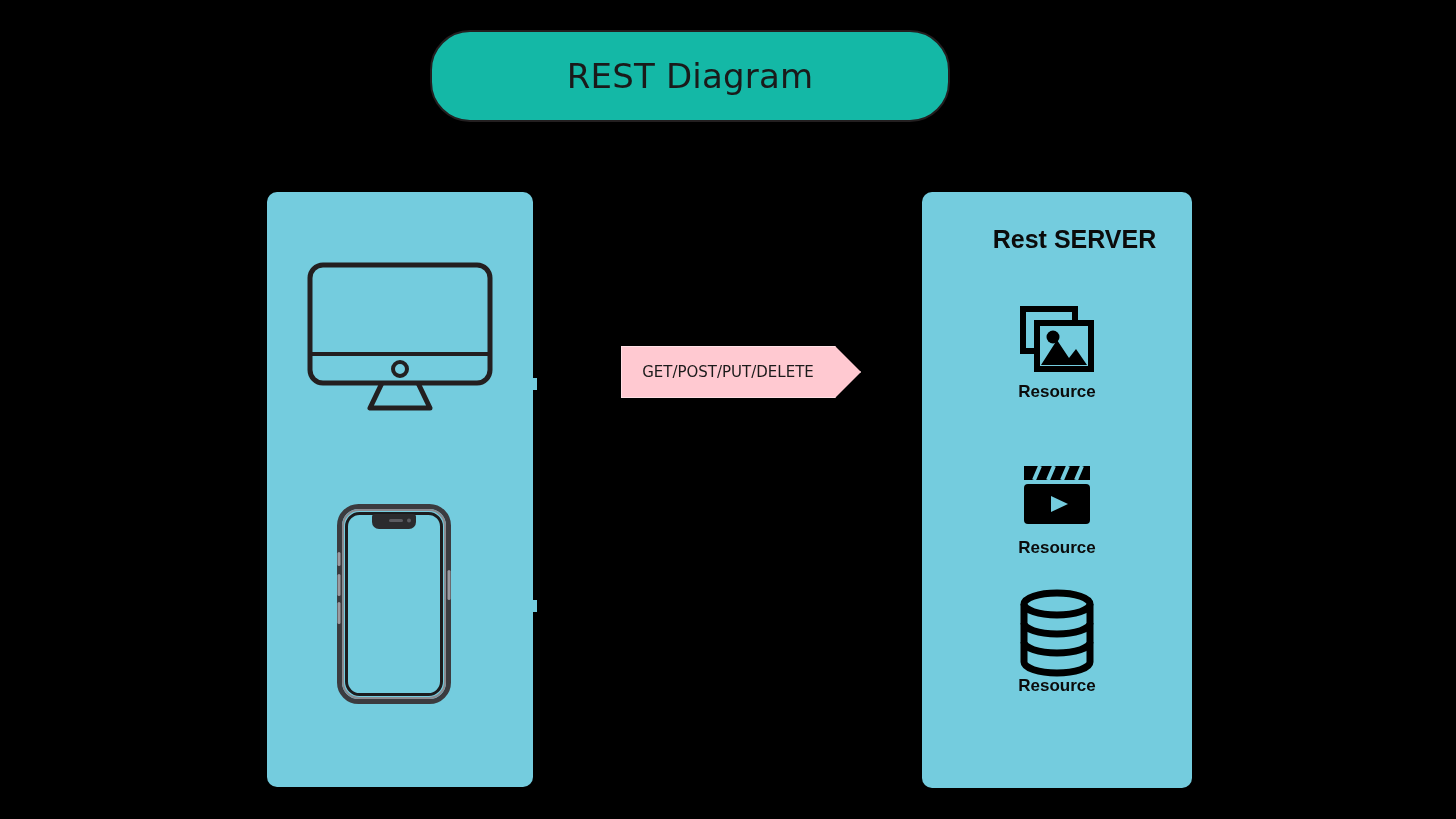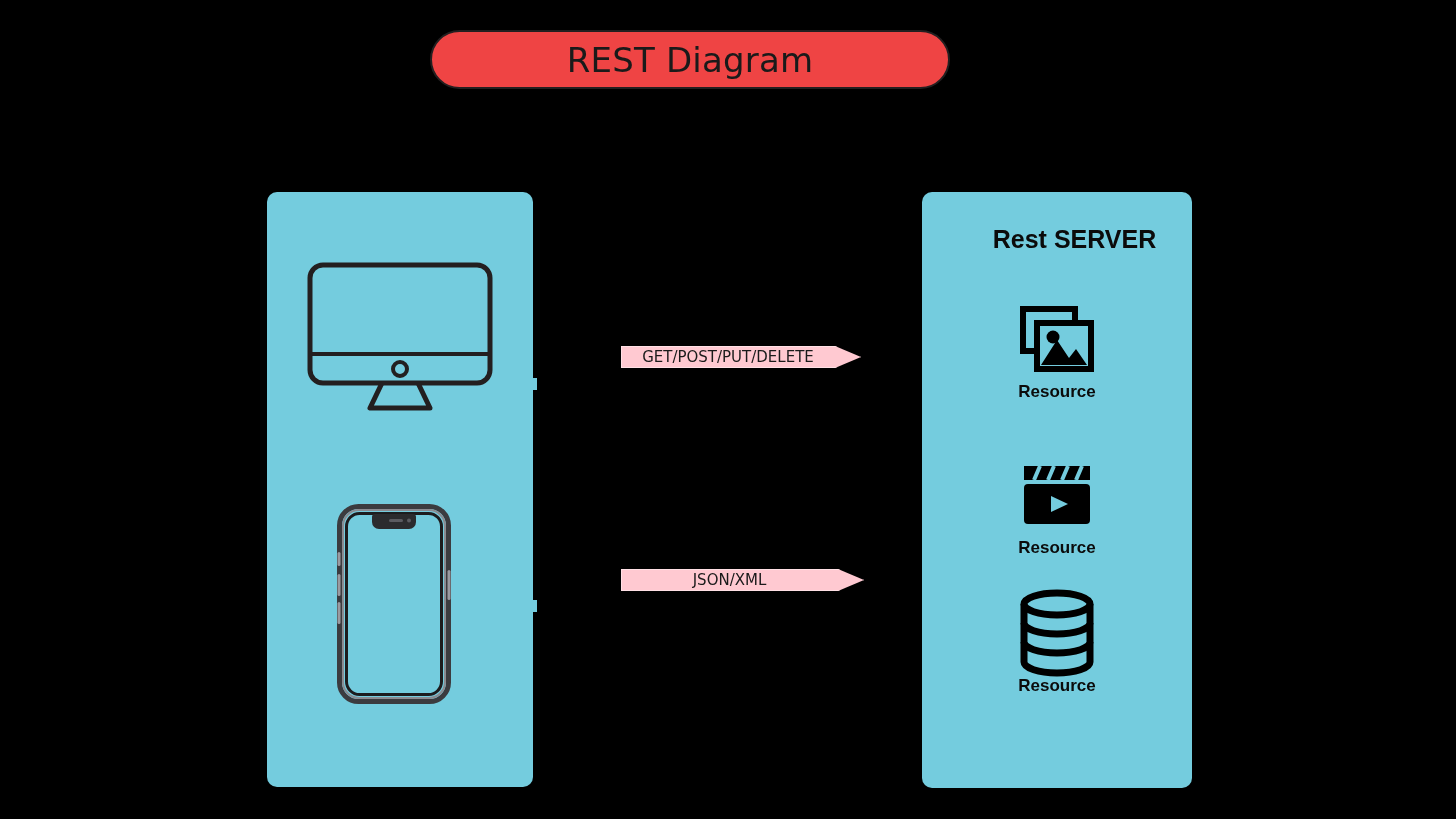--- a/index.html
+++ b/index.html
@@ -20,22 +20,22 @@
     inset: 0;
     background: #000000;
   }
 
   
   .title-pill {
     position: absolute;
     left: 430px;
     top: 30px;
     width: 520px;
-    height: 59px;
-    background: #ef4444;
+    height: 92px;
+    background: #14b8a6;
     border: 2px solid #231f20;
     border-radius: 40px;
     box-sizing: border-box;
     display: flex;
     align-items: center;
     justify-content: center;
   }
   .title-pill .title-text {
     font-size: 34px;
     font-weight: 400;
@@ -115,21 +115,21 @@
     color: #0b0b0b;
     font-family: "Liberation Sans", sans-serif;
   }
   .res-1 { top: 112px; }
   .res-2 { top: 268px; }
   .res-3 { top: 406px; }
 
   
   .arrow {
     position: absolute;
-    height: 22px;
+    height: 52px;
   }
   .arrow .arrow-shape {
     position: absolute;
     inset: 0;
     background: #ffc9d1;
     border: 1px solid #ffe0e5;
     box-sizing: border-box;
     -webkit-clip-path: polygon(0 0, calc(100% - 26px) 0, 100% 50%, calc(100% - 26px) 100%, 0 100%);
     clip-path: polygon(0 0, calc(100% - 26px) 0, 100% 50%, calc(100% - 26px) 100%, 0 100%);
   }
@@ -230,18 +230,14 @@
       </div>
       <div class="res-label">Resource</div>
     </div>
   </div>
 
   <div class="arrow arrow-request">
     <div class="arrow-shape"></div>
     <div class="arrow-label">GET/POST/PUT/DELETE</div>
   </div>
 
-  <div class="arrow arrow-response">
-    <div class="arrow-shape"></div>
-    <div class="arrow-label">JSON/XML</div>
-  </div>
 
 </div>
 
 </body></html>

